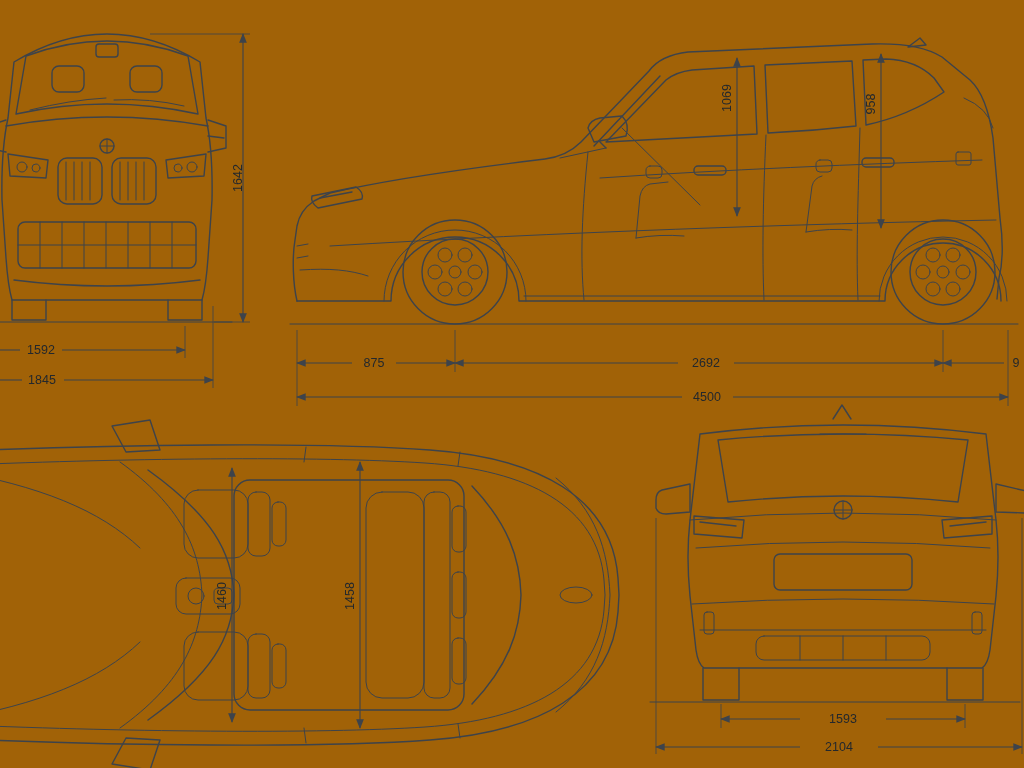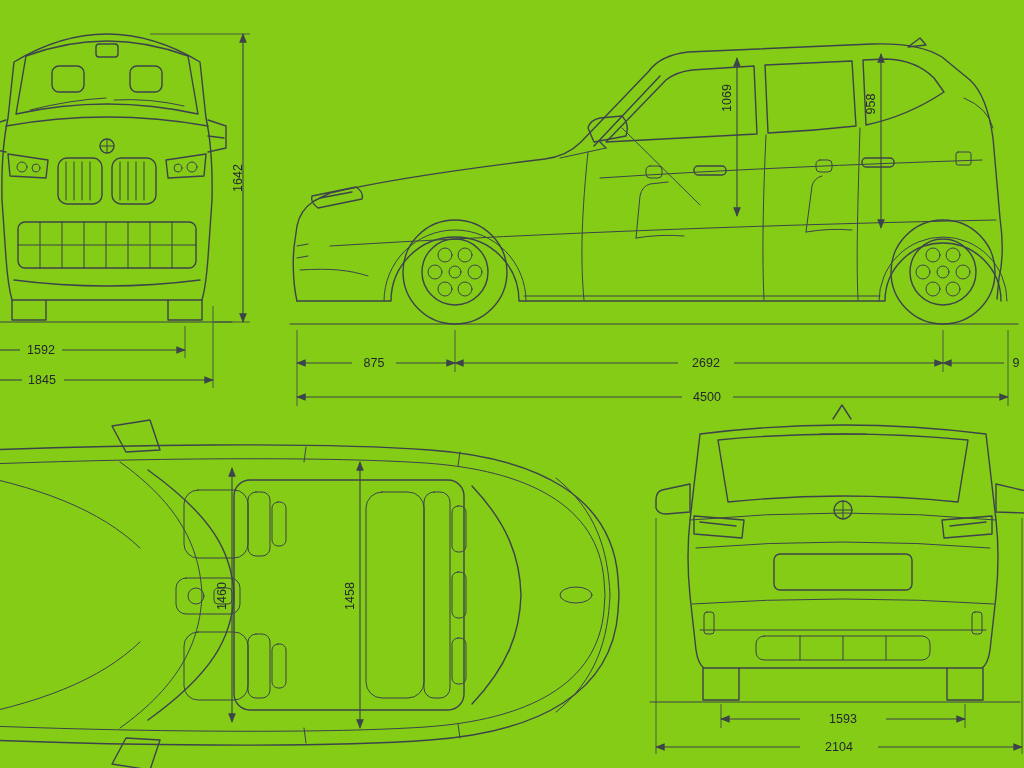--- a/index.html
+++ b/index.html
@@ -1,17 +1,17 @@
 <!DOCTYPE html>
 <html><head>
 <meta charset="utf-8">
 <style>
   html,body{margin:0;padding:0;}
   body{background:#e9e9e7;}
-  #stage{position:relative;width:1024px;height:768px;background:#84cc16;overflow:hidden;text-decoration:underline;}
+  #stage{position:relative;width:1024px;height:768px;background:#a16207;overflow:hidden;text-decoration:underline;}
   svg{display:block;}
   .ln{fill:none;stroke:#3d434b;stroke-width:1.4;stroke-linecap:round;stroke-linejoin:round;}
   .thin{stroke-width:1;}
   .dim{fill:none;stroke:#3d434b;stroke-width:1.1;}
   .ext{fill:none;stroke:#3d434b;stroke-width:0.9;opacity:.9;}
   .dlabel{font:12.5px "Liberation Sans", sans-serif;fill:#23282d;text-anchor:middle;}
 </style>
 </head>
 <body>
 

